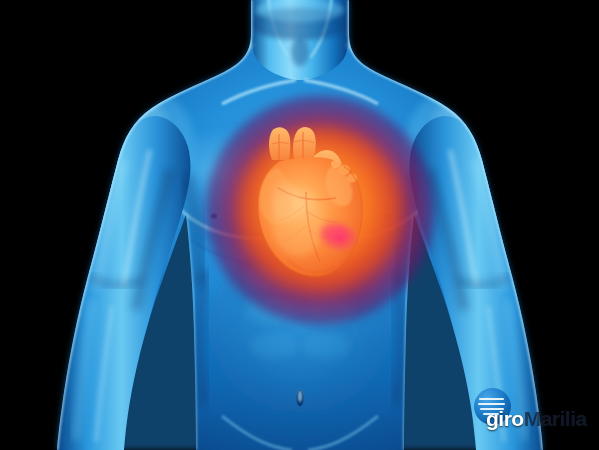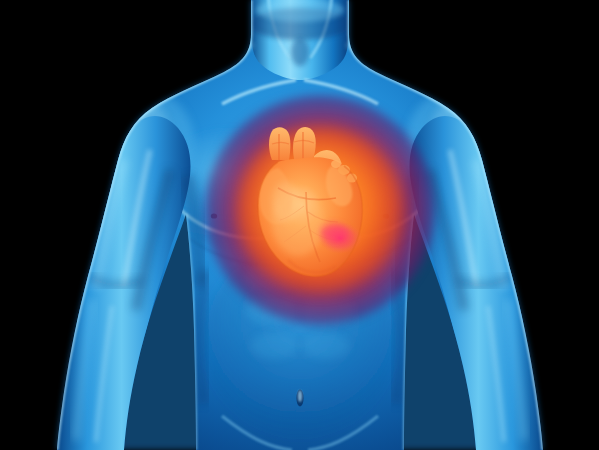--- a/index.html
+++ b/index.html
@@ -488,14 +488,23 @@
         <ellipse cx="92" cy="112" rx="22" ry="16" fill="url(#pinkSpot)"></ellipse>
         <ellipse cx="86" cy="106" rx="14" ry="9" fill="#ff3d72" opacity="0.55" filter="url(#hBlur2)"></ellipse>
 
         <path d="M30,36 C18,44 10,60 10,80 C10,104 20,126 38,140
                  C54,152 74,154 88,144 C102,134 112,114 114,92
                  C116,70 110,50 96,40" stroke="#e4611f" stroke-width="1.6" fill="none" opacity="0.42"></path>
       </g>
     </svg>
   </div>
 
+  <div class="watermark">
+    <div class="wm-sphere">
+      <div class="wm-stripe wm-s1"></div>
+      <div class="wm-stripe wm-s2"></div>
+      <div class="wm-stripe wm-s3"></div>
+      <div class="wm-stripe wm-s4"></div>
+    </div>
+    <div class="wm-text"><span class="wm-giro">giro</span><span class="wm-marilia">Marilia</span></div>
+  </div>
 
 </div>
 
 </body></html>

